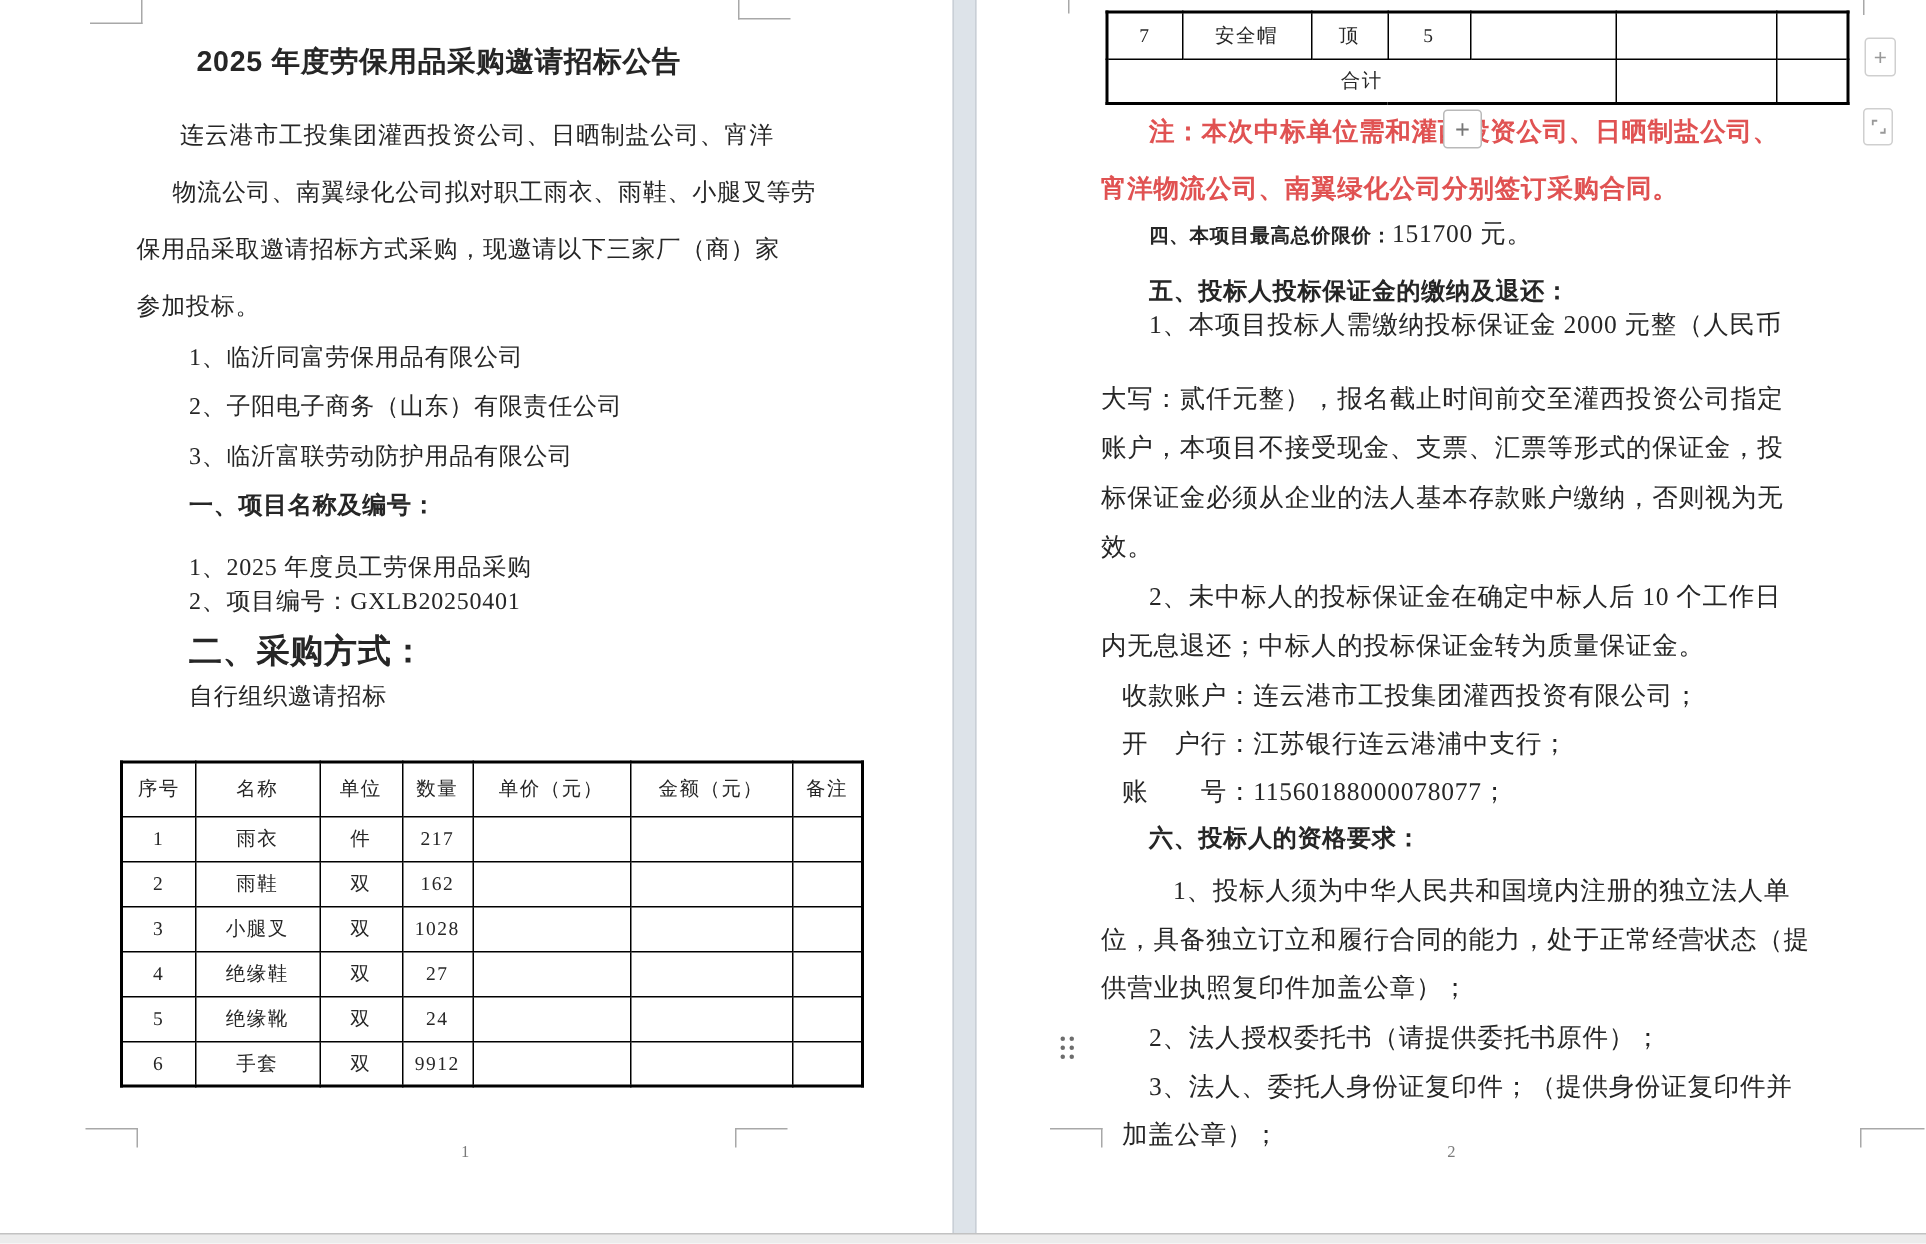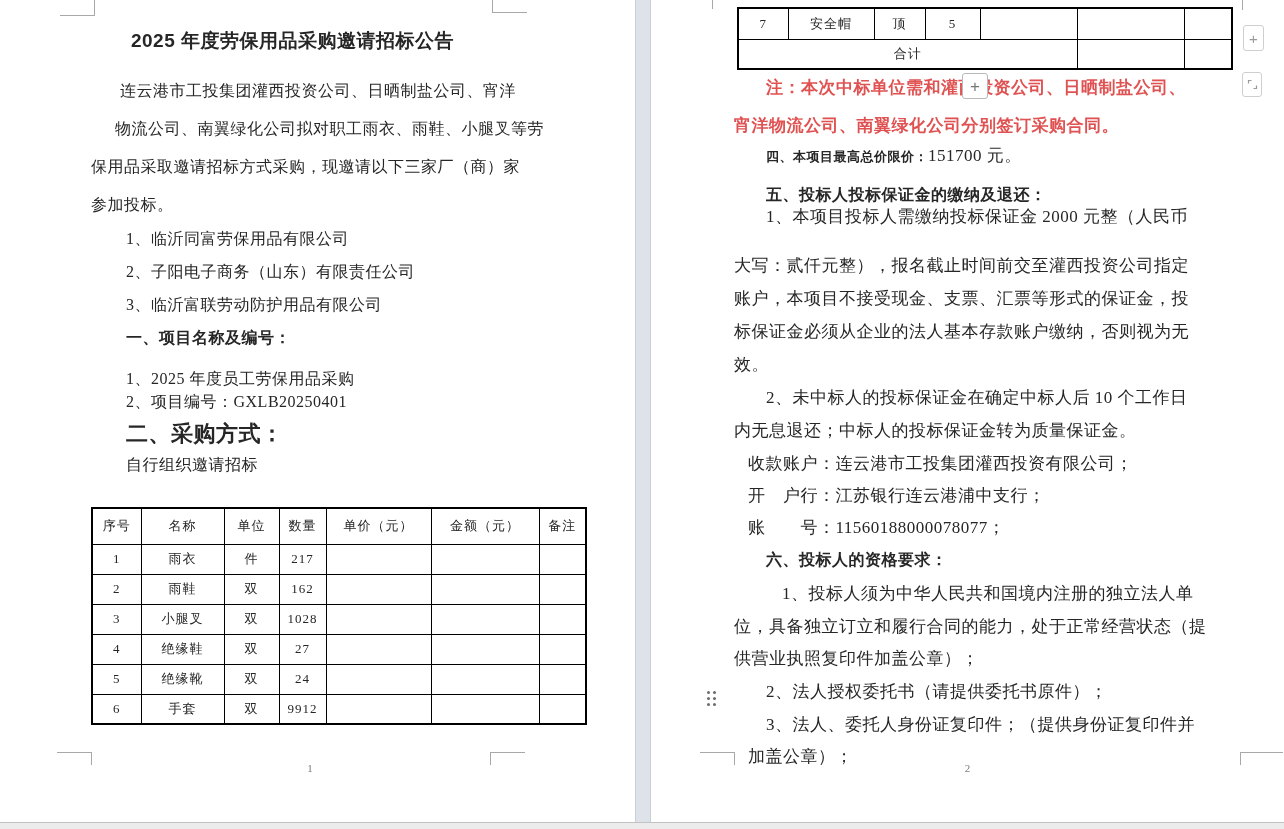--- a/index.html
+++ b/index.html
@@ -49,21 +49,21 @@
   .pn2 { left:651px; top:762px; width:633px; }
 
   
   table.doc { border-collapse:collapse; table-layout:fixed; position:absolute; background:#fff; }
   table.doc td, table.doc th {
     border:1px solid #000; text-align:center; vertical-align:middle;
     font-size:13px; font-weight:normal; letter-spacing:1px; color:#262626;
     overflow:hidden; padding:0;
   }
   table.doc { border:2px solid #000; }
-  .t1 { left:91px; top:507px; width:496px; }
+  .t1 { left:80px; top:507px; width:496px; }
   .t1 th { height:36px; }
   .t1 td { height:30px; }
   .t2 { left:737px; top:7px; width:496px; }
   .t2 .r7 td { height:31px; }
   .t2 .rt td { height:30px; }
 
   
   .btn {
     position:absolute; background:#fff; border:1px solid #b9b9b9; border-radius:3px;
     display:flex; align-items:center; justify-content:center;

